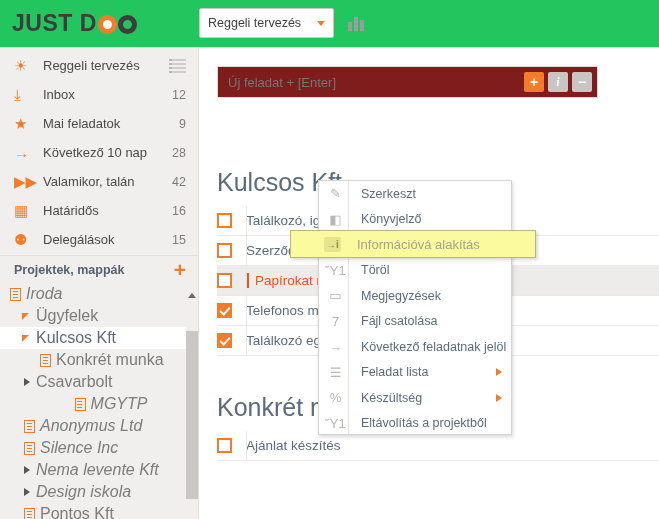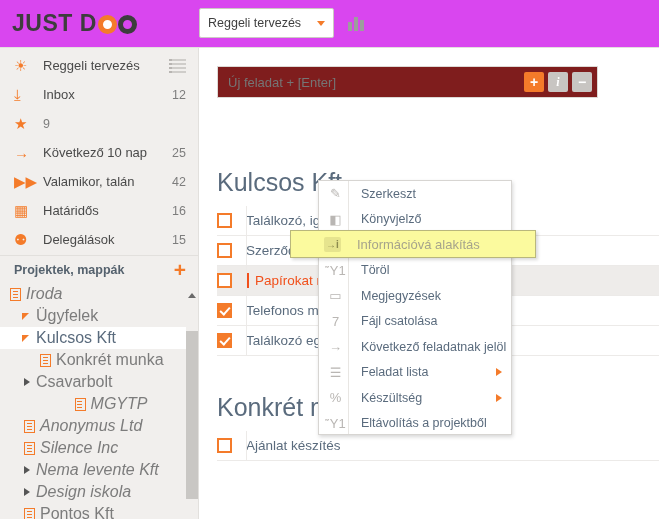--- a/index.html
+++ b/index.html
@@ -7,21 +7,21 @@
     width: 659px; height: 519px;
     font-family: "Liberation Sans", sans-serif;
     background: #ffffff;
     overflow: hidden;
   }
   #app { position: relative; width: 659px; height: 519px; }
 
   
   #topbar {
     position: absolute; left: 0; top: 0; width: 659px; height: 48px;
-    background: #d946ef;
+    background: #22c55e;
     border-bottom: 1px solid #e2e0dd;
   }
   #logo {
     position: absolute; left: 12px; top: 8px;
     font-size: 23px; font-weight: bold; letter-spacing: 0.5px;
     color: #3d3d3d; display: flex; align-items: center; height: 30px;
   }
   #logo .l-just { margin-right: 7px; }
   #logo .l-d { }
   #logo .ring {
@@ -278,26 +278,27 @@
             <span></span>
           </span>
         </div>
         <div class="nav-item">
           <span class="ico">⤓</span>
           <span class="nav-label">Inbox</span>
           <span class="nav-count">12</span>
         </div>
         <div class="nav-item">
           <span class="ico">★</span>
+          <span class="nav-label">Mai feladatok</span>
           <span class="nav-count">9</span>
         </div>
         <div class="nav-item">
           <span class="ico">→</span>
           <span class="nav-label">Következő 10 nap</span>
-          <span class="nav-count">25</span>
+          <span class="nav-count">28</span>
         </div>
         <div class="nav-item">
           <span class="ico">▶▶</span>
           <span class="nav-label">Valamikor, talán</span>
           <span class="nav-count">42</span>
         </div>
         <div class="nav-item">
           <span class="ico">▦</span>
           <span class="nav-label">Határidős</span>
           <span class="nav-count">16</span>

